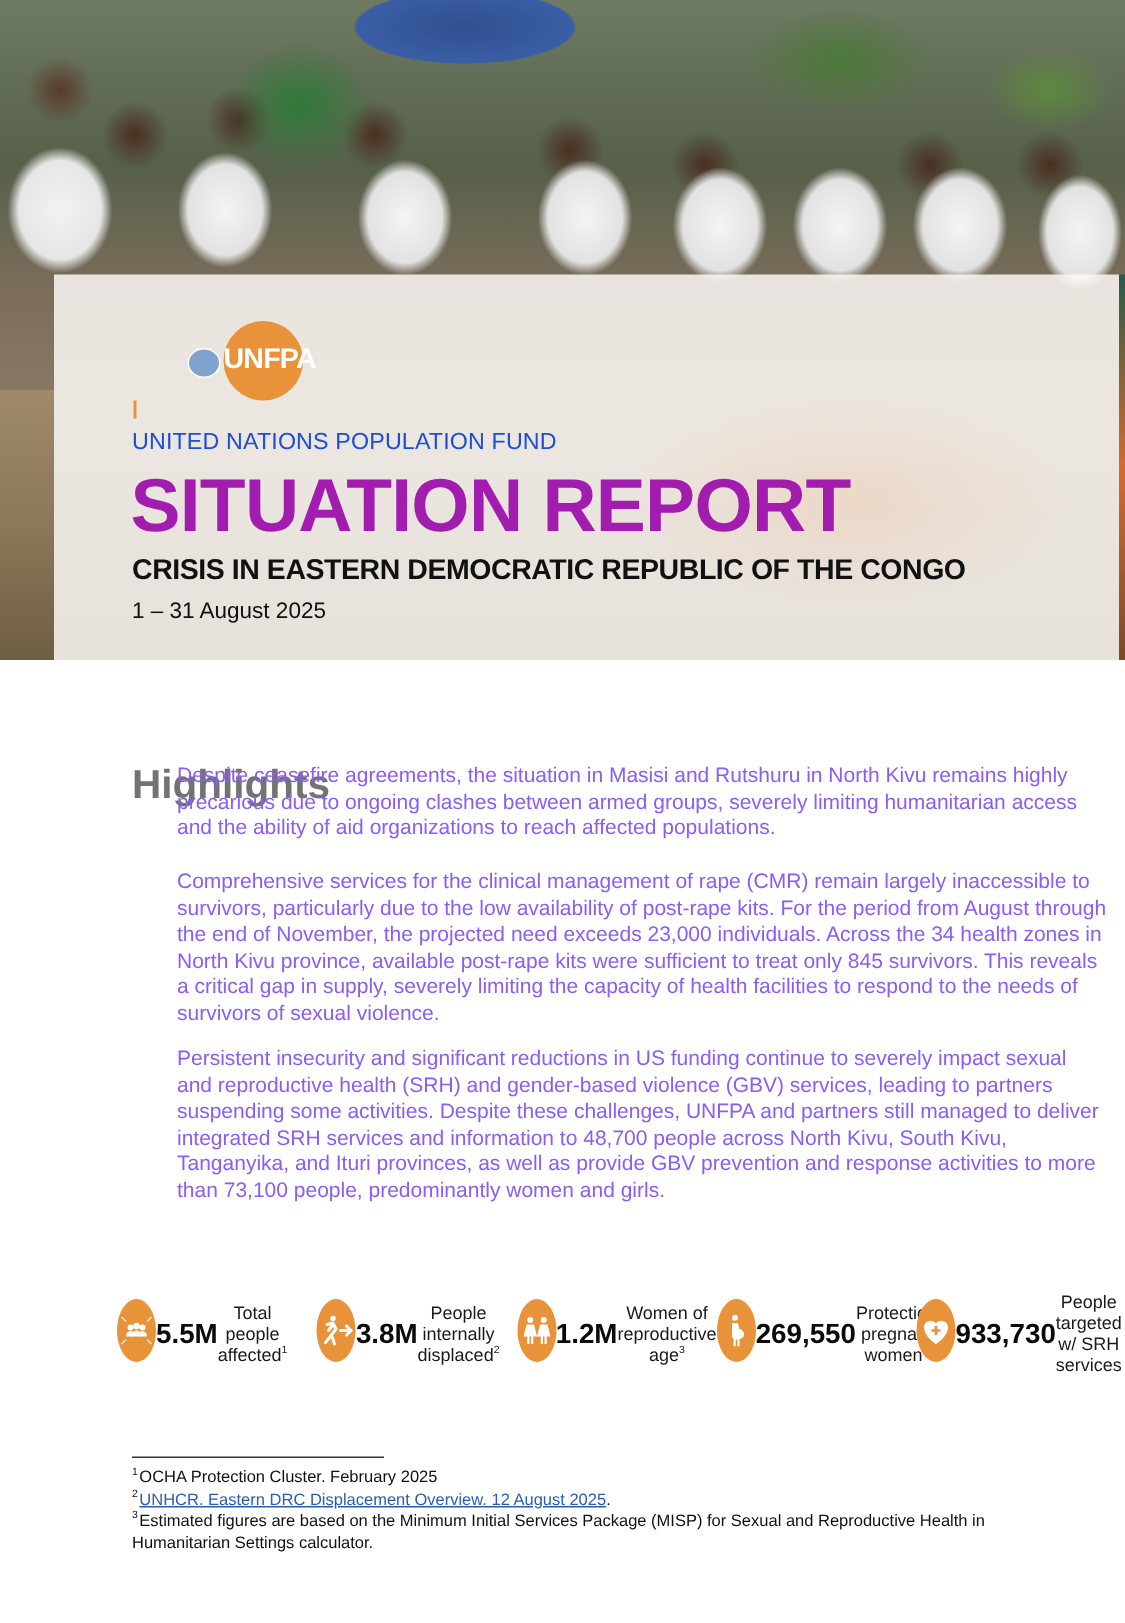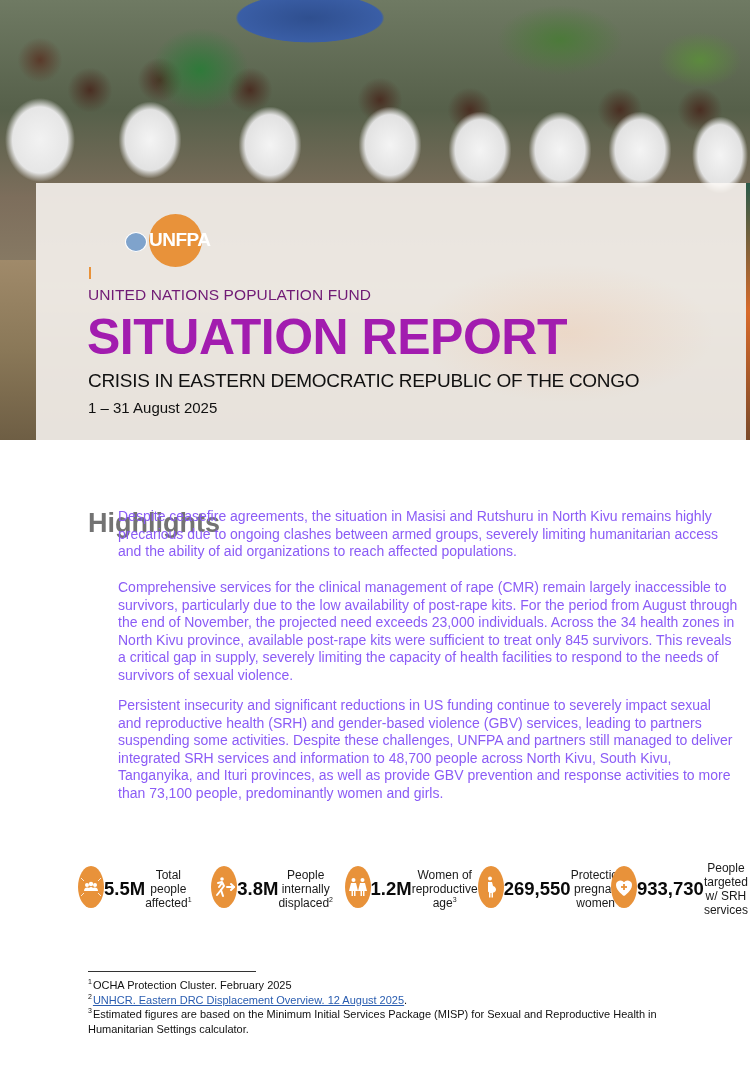--- a/index.html
+++ b/index.html
@@ -63,29 +63,29 @@
       font-family: "Liberation Sans", sans-serif; font-weight: 700; font-size: 19px; color: #ffffff;
       letter-spacing: -0.5px;
       text-align: right;
     }
     .logo-stem-line {
       position: absolute; left: 89px; top: 267px; width: 2px; height: 12px; background: #e8923a;
     }
 
     .org-name {
       position: absolute; left: 88px; top: 286px;
-      font-size: 15.5px; color: #701a75; letter-spacing: 0.1px;
+      font-size: 15.5px; color: #1d4ed8; letter-spacing: 0.1px;
     }
     .title {
       position: absolute; left: 87px; top: 308px;
       font-size: 50px; font-weight: 700; color: #a21caf; letter-spacing: -0.5px; line-height: 58px;
     }
     .subtitle {
       position: absolute; left: 88px; top: 370px;
-      font-size: 19px; font-weight: 400; color: #111; letter-spacing: -0.3px;
+      font-size: 19px; font-weight: 700; color: #111; letter-spacing: -0.3px;
     }
     .dates {
       position: absolute; left: 88px; top: 399px;
       font-size: 15px; color: #111;
     }
 
     
     .highlights-heading {
       position: absolute; left: 88px; top: 460px;
       font-size: 27px; font-weight: 700; color: #737373; margin-top: 48px;

